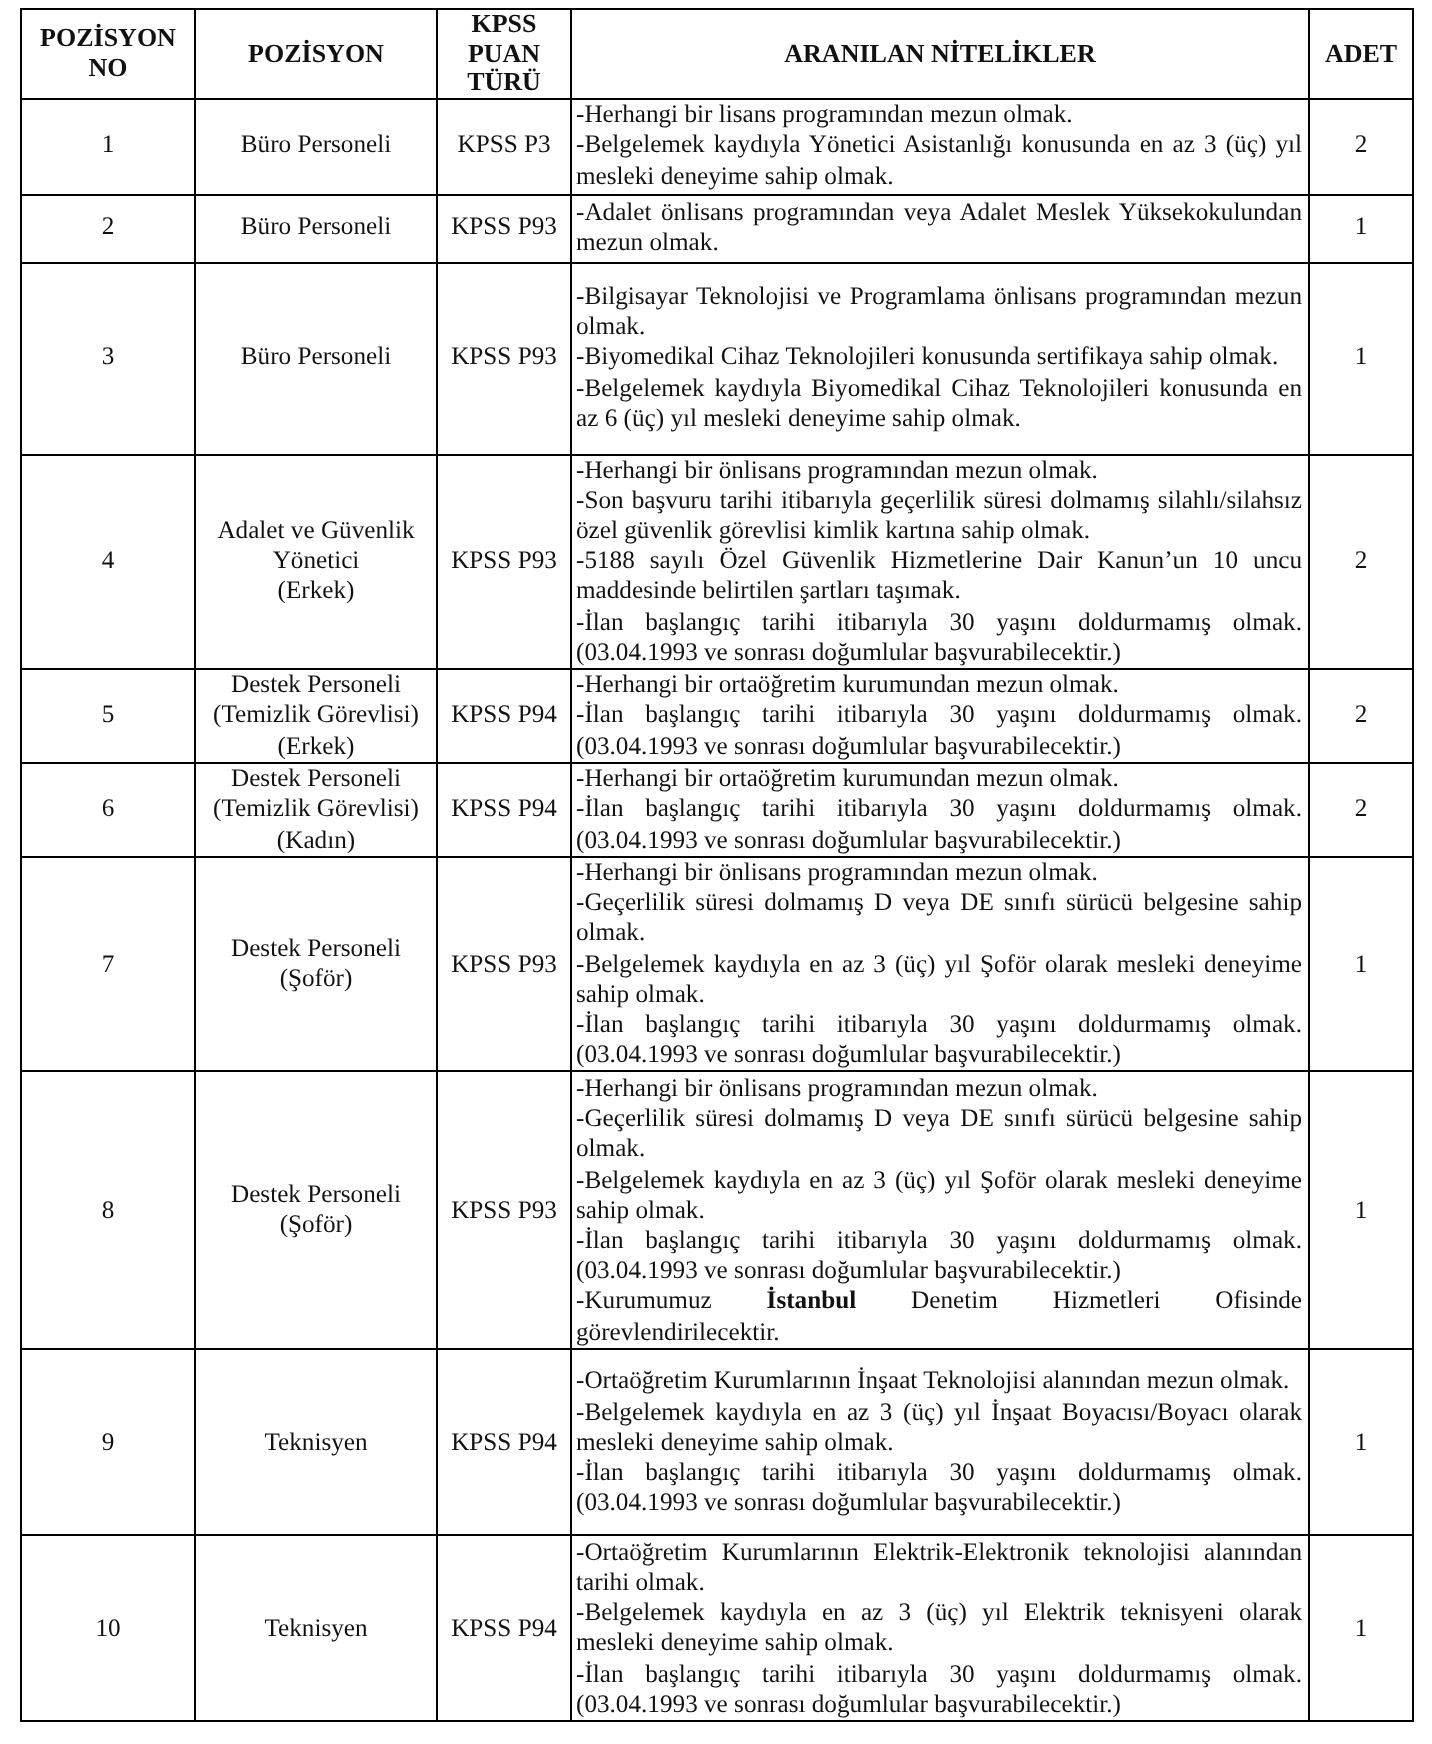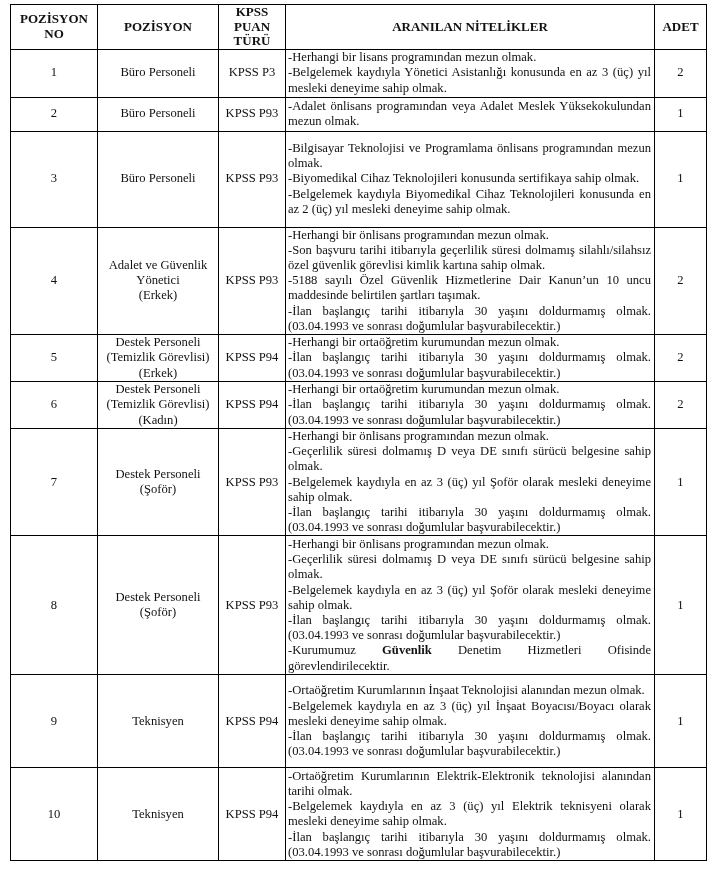--- a/index.html
+++ b/index.html
@@ -75,21 +75,21 @@
         </td>
         <td class="c">1</td>
       </tr>
       <tr style="height: 96px;">
         <td class="c">3</td>
         <td class="c"><span>Büro Personeli</span></td>
         <td class="c">KPSS P93</td>
         <td class="req">
           <span class="req-line last">-Bilgisayar Teknolojisi ve Programlama önlisans programından mezun olmak.</span>
           <span class="req-line last">-Biyomedikal Cihaz Teknolojileri konusunda sertifikaya sahip olmak.</span>
-          <span class="req-line last">-Belgelemek kaydıyla Biyomedikal Cihaz Teknolojileri konusunda en az 2 (üç) yıl mesleki deneyime sahip olmak.</span>
+          <span class="req-line last">-Belgelemek kaydıyla Biyomedikal Cihaz Teknolojileri konusunda en az 6 (üç) yıl mesleki deneyime sahip olmak.</span>
         </td>
         <td class="c">1</td>
       </tr>
       <tr style="height: 106px;">
         <td class="c">4</td>
         <td class="c"><span>Adalet ve Güvenlik</span><br><span>Yönetici</span><br><span>(Erkek)</span></td>
         <td class="c">KPSS P93</td>
         <td class="req">
           <span class="req-line last">-Herhangi bir önlisans programından mezun olmak.</span>
           <span class="req-line last">-Son başvuru tarihi itibarıyla geçerlilik süresi dolmamış silahlı/silahsız özel güvenlik görevlisi kimlik kartına sahip olmak.</span>
@@ -132,21 +132,21 @@
       </tr>
       <tr style="height: 139px;">
         <td class="c">8</td>
         <td class="c"><span>Destek Personeli</span><br><span>(Şoför)</span></td>
         <td class="c">KPSS P93</td>
         <td class="req">
           <span class="req-line last">-Herhangi bir önlisans programından mezun olmak.</span>
           <span class="req-line last">-Geçerlilik süresi dolmamış D veya DE sınıfı sürücü belgesine sahip olmak.</span>
           <span class="req-line last">-Belgelemek kaydıyla en az 3 (üç) yıl Şoför olarak mesleki deneyime sahip olmak.</span>
           <span class="req-line last">-İlan başlangıç tarihi itibarıyla 30 yaşını doldurmamış olmak. (03.04.1993 ve sonrası doğumlular başvurabilecektir.)</span>
-          <span class="req-line last"><span>-Kurumumuz </span><b class="emph">Güvenlik</b><span> Denetim Hizmetleri Ofisinde görevlendirilecektir.</span></span>
+          <span class="req-line last"><span>-Kurumumuz </span><b class="emph">İstanbul</b><span> Denetim Hizmetleri Ofisinde görevlendirilecektir.</span></span>
         </td>
         <td class="c">1</td>
       </tr>
       <tr style="height: 93px;">
         <td class="c">9</td>
         <td class="c"><span>Teknisyen</span></td>
         <td class="c">KPSS P94</td>
         <td class="req">
           <span class="req-line last">-Ortaöğretim Kurumlarının İnşaat Teknolojisi alanından mezun olmak.</span>
           <span class="req-line last">-Belgelemek kaydıyla en az 3 (üç) yıl İnşaat Boyacısı/Boyacı olarak mesleki deneyime sahip olmak.</span>

